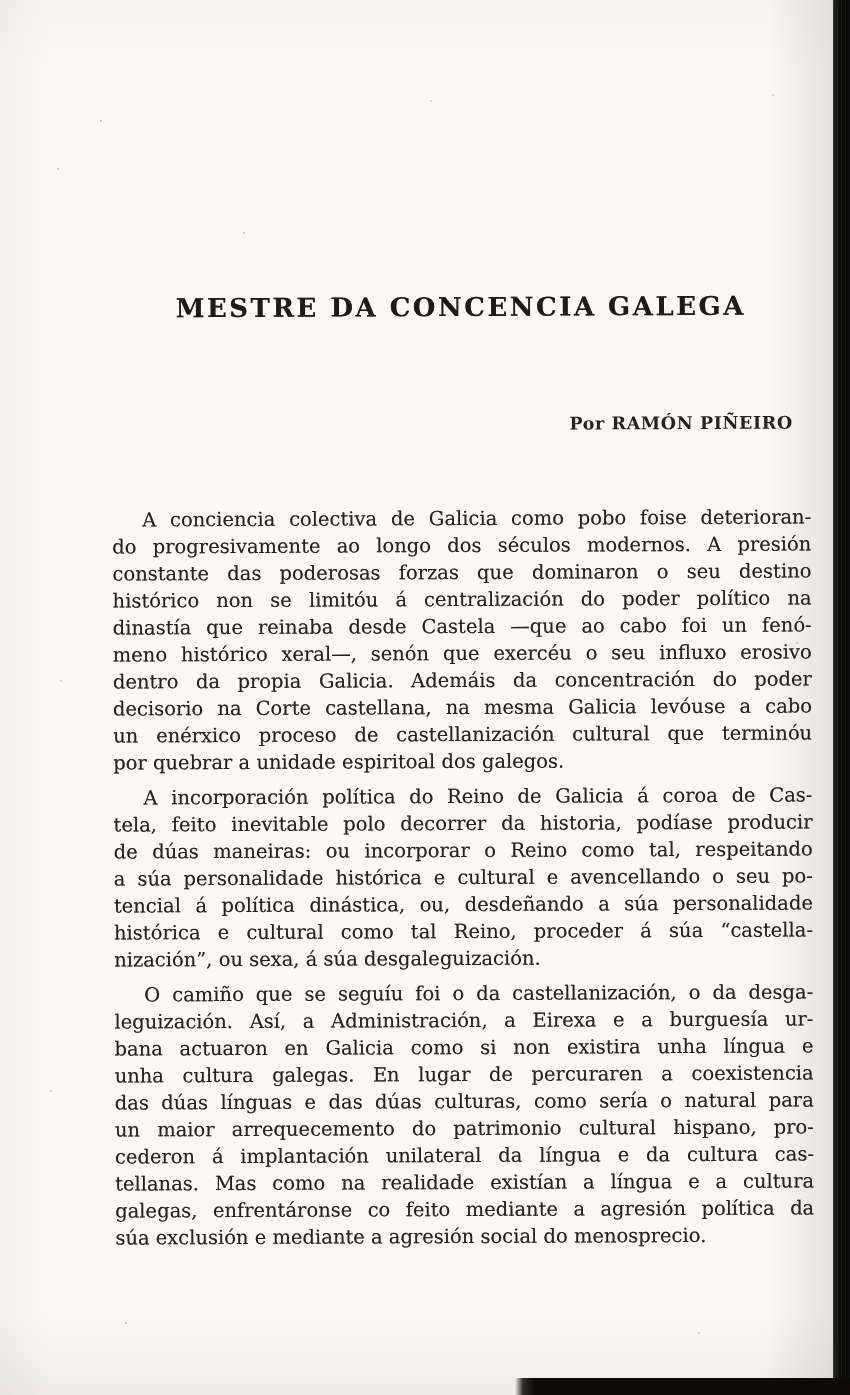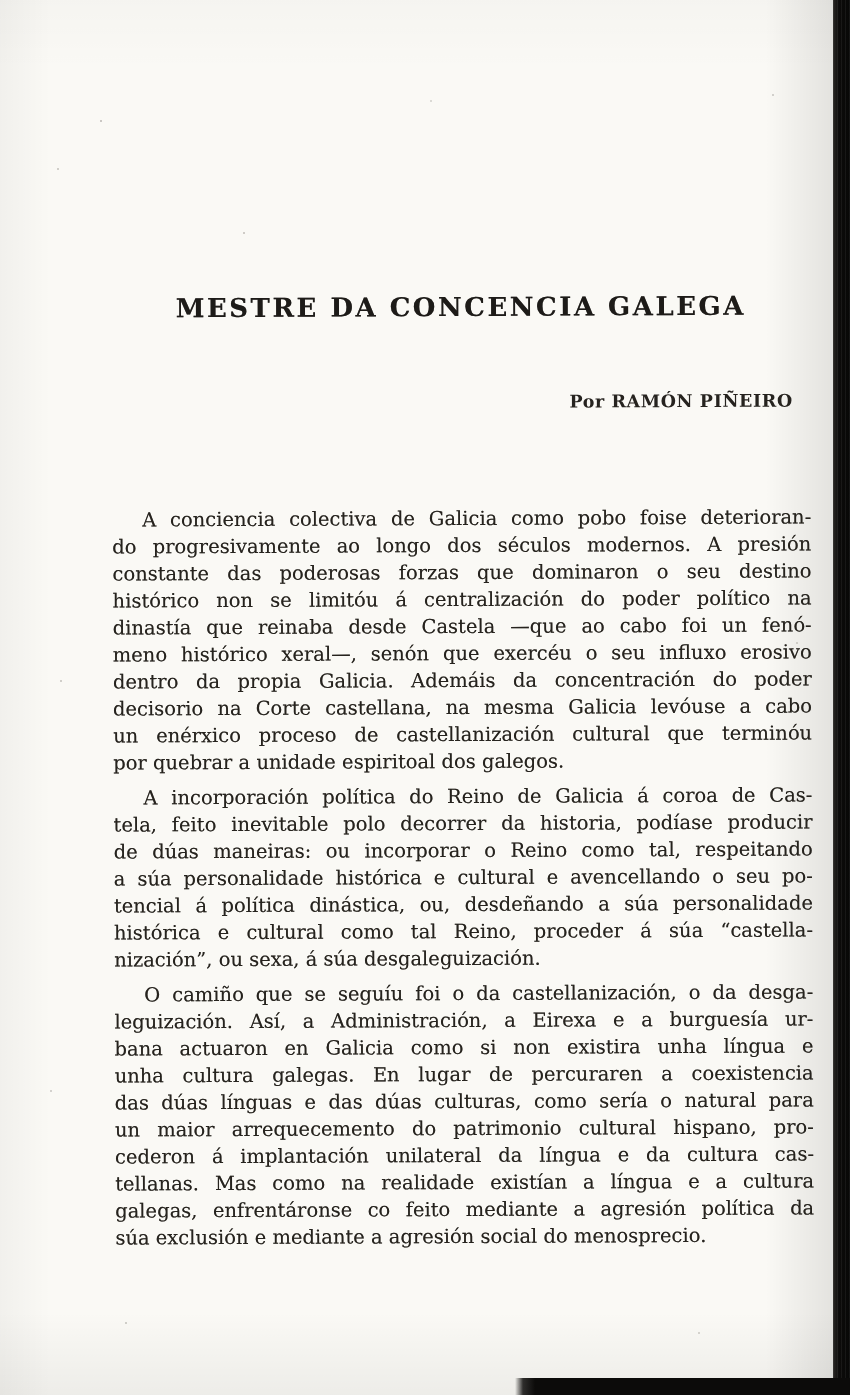--- a/index.html
+++ b/index.html
@@ -39,21 +39,21 @@
     width: 100%;
     text-align: center;
     font-size: 26px;
     font-weight: 600;
     letter-spacing: 2.5px;
     color: #1d1b18;
     text-shadow: 0 0 0.5px rgba(35,33,29,0.55);
   }
   .byline {
     position: absolute;
-    top: 392px;
+    top: 414px;
     right: 18px;
     font-size: 17.5px;
     font-weight: bold;
     letter-spacing: 0.6px;
     color: #26231f;
     text-align: right;
   }
   .body-text {
     position: absolute;
     top: 505px;

